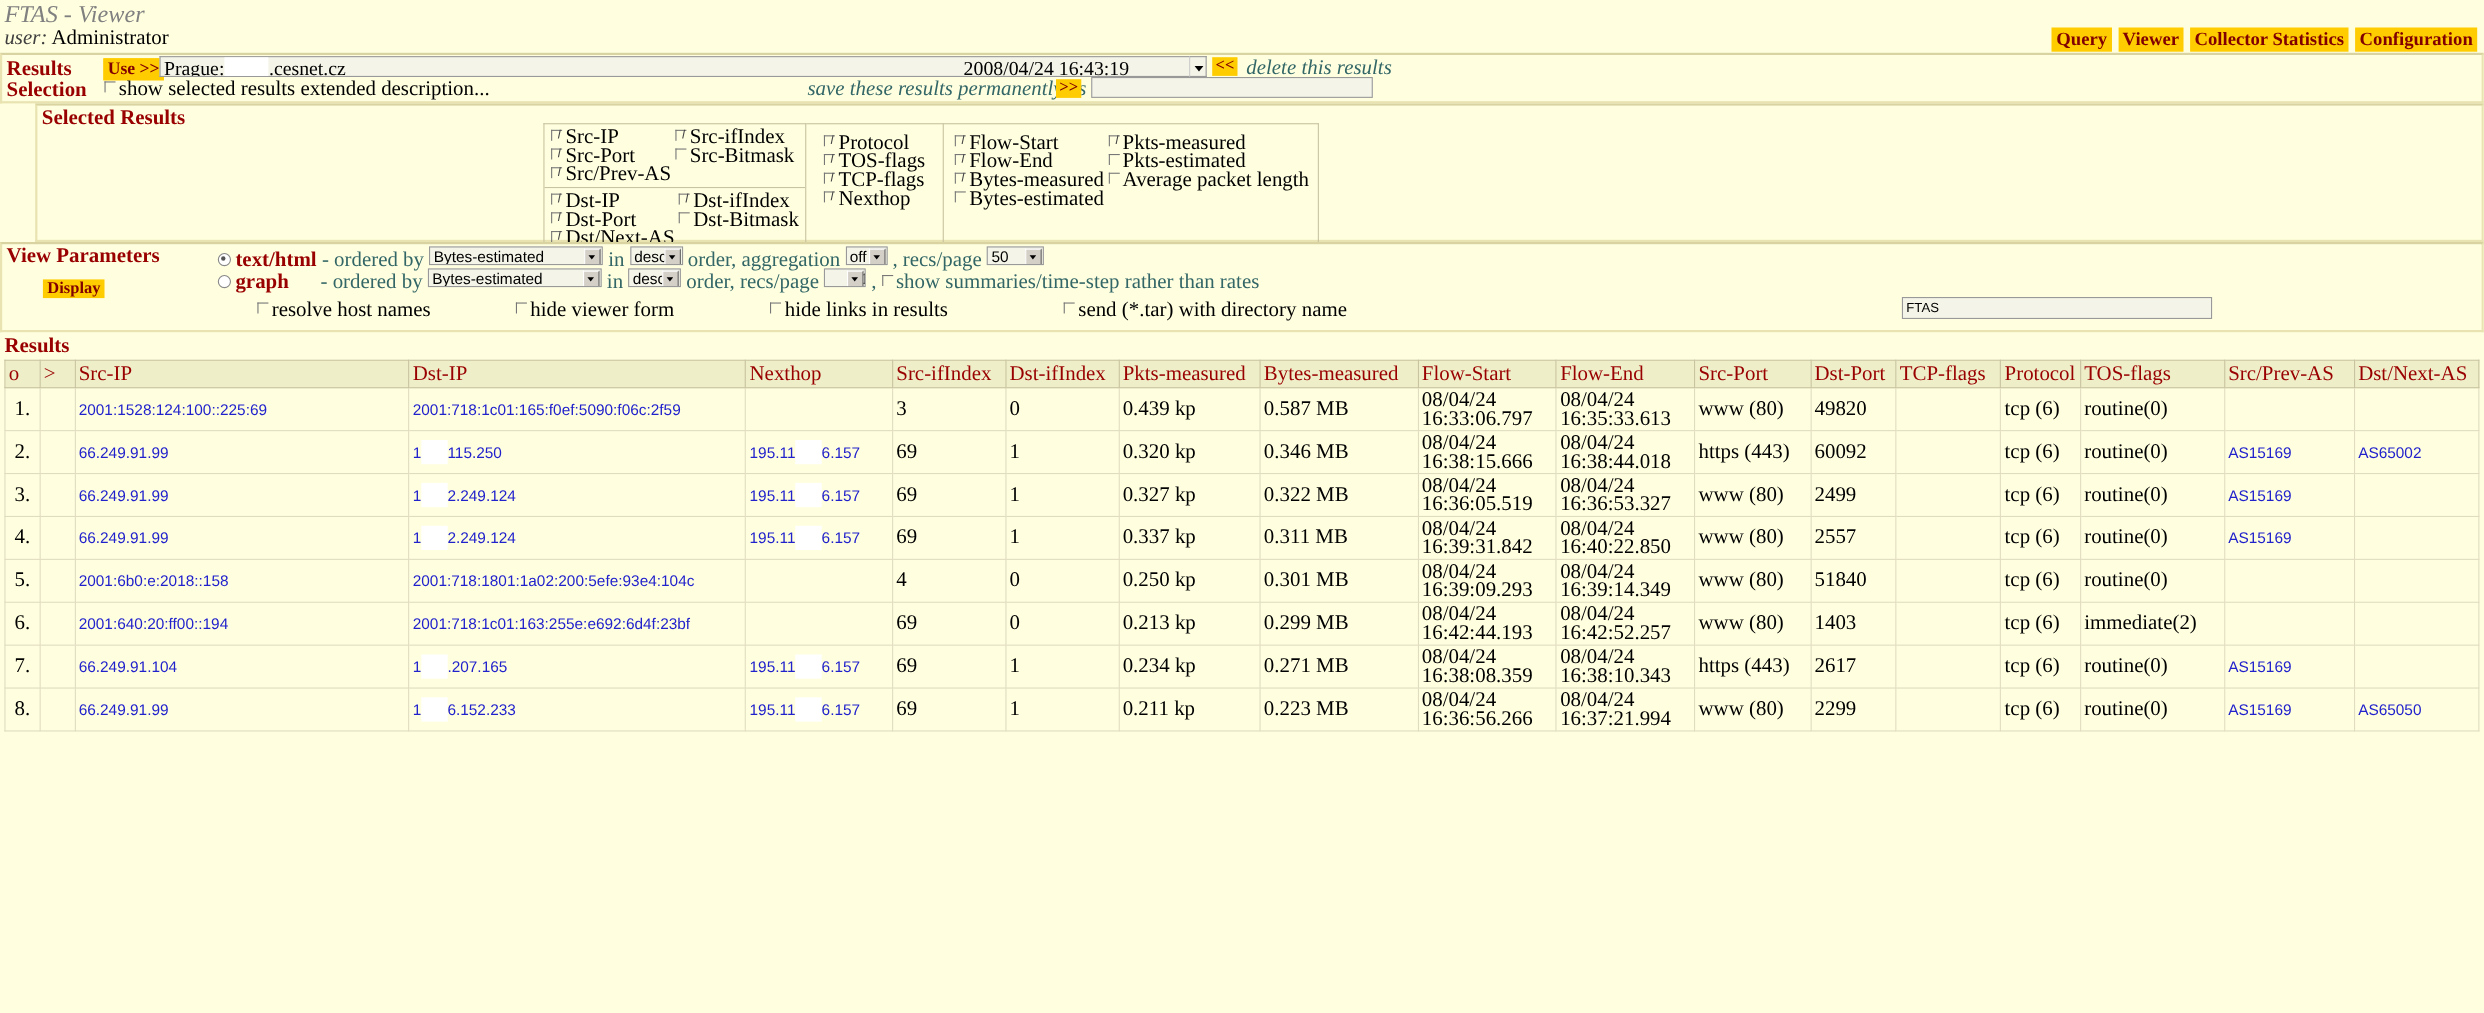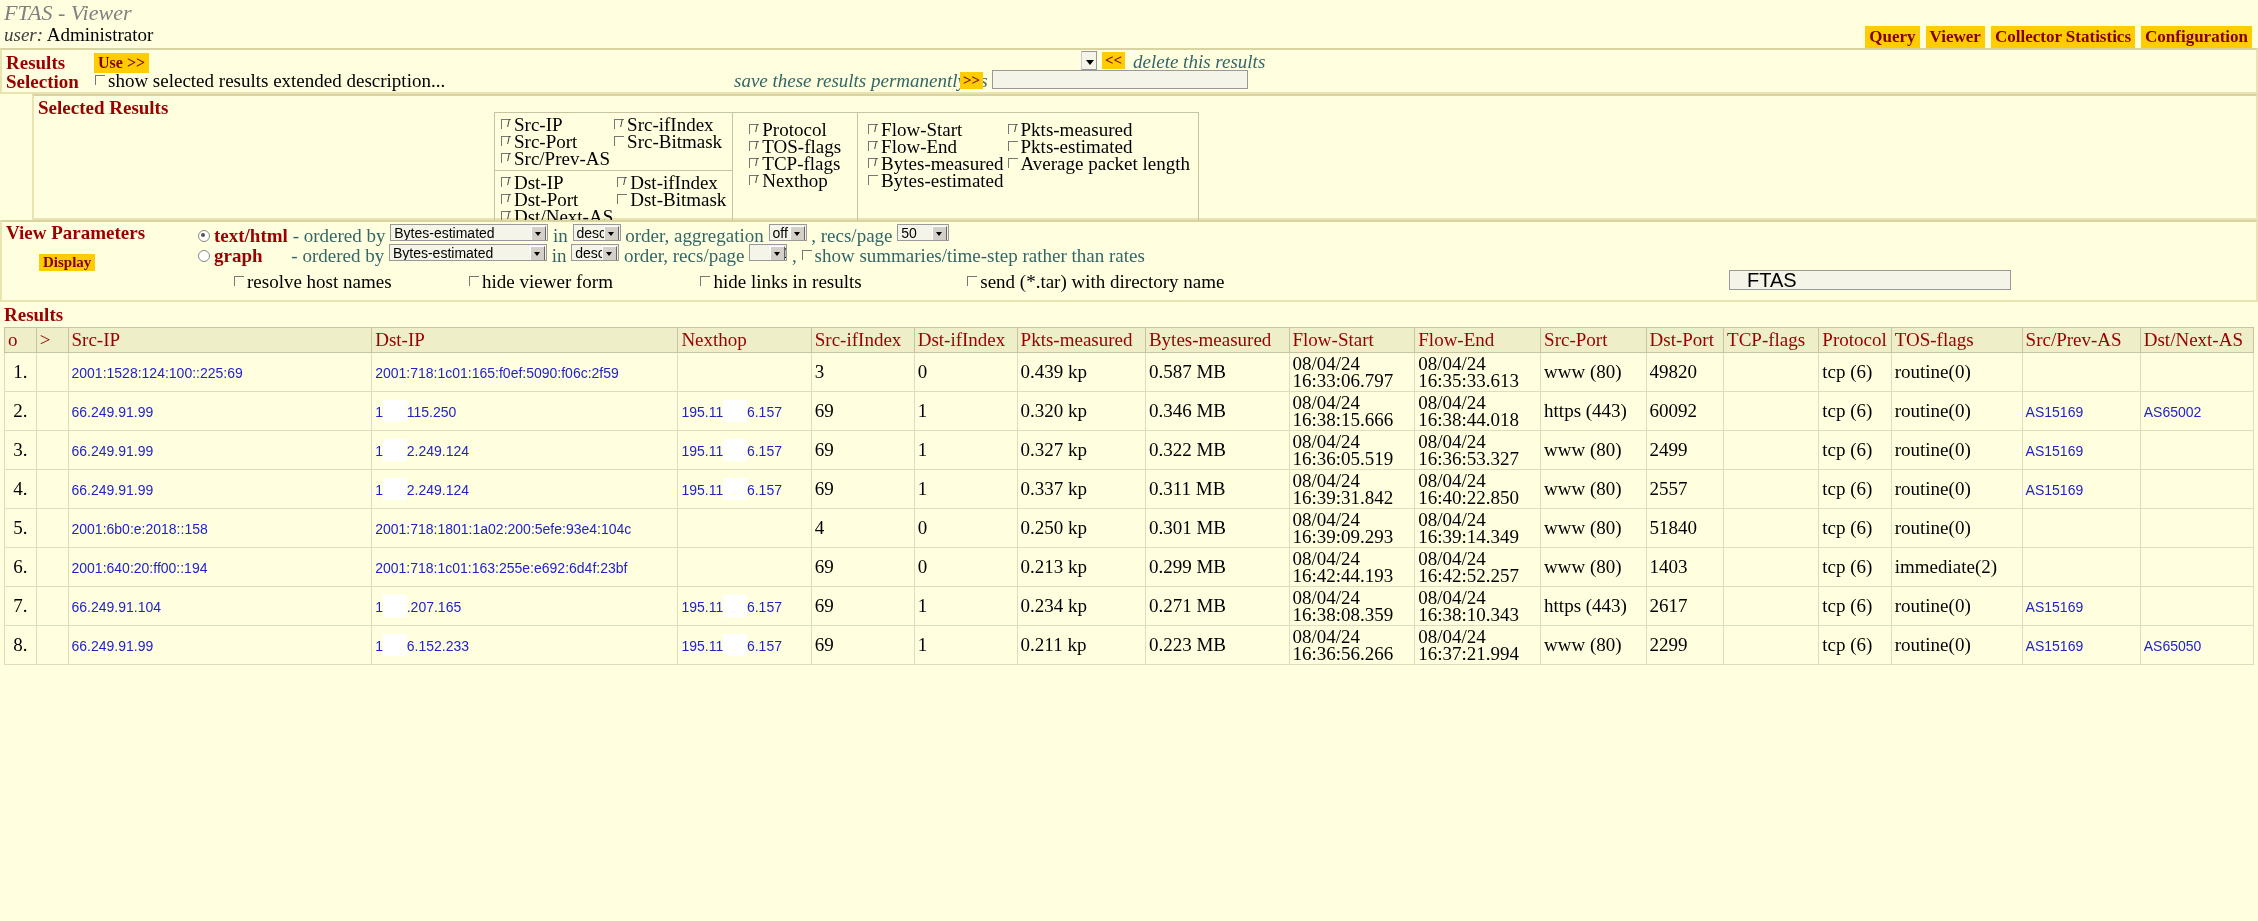--- a/index.html
+++ b/index.html
@@ -151,21 +151,21 @@
     border-top:4px solid #000;
   }
   .sel.w-order{width:158px;}
   .sel.w-dir{width:48px;}
   .sel.w-agg{width:38px;}
   .sel.w-rec{width:52px;}
   .sel.w-rec2{width:38px;padding-left:32px;}
   .dirname{
     position:absolute;left:1727px;top:48px;width:282px;height:20px;
     background:#f4f4e8;border:1px solid #999;box-sizing:border-box;
-    font-family:"Liberation Sans",sans-serif;font-size:20px;padding-left:17px;line-height:19px;
+    font-family:"Liberation Sans",sans-serif;font-size:12px;padding-left:3px;line-height:19px;
   }
   .c3{display:inline-block;text-align:center;}
 
   
   .res-title{color:#990000;font-weight:bold;font-size:19px;padding:2px 0 1px 4px;}
   table.results{
     border-collapse:collapse;width:2250px;margin-left:4px;
     border:1px solid #c8c3a0;
     table-layout:fixed;
   }
@@ -215,20 +215,24 @@
     <a href="#">Query</a><a href="#">Viewer</a><a href="#">Collector Statistics</a><a href="#">Configuration</a>
   </div>
 </div>
 
 <div class="panel rs">
   <div class="sect-label rs-lab1">Results</div>
   <div class="sect-label rs-lab2">Selection</div>
 
   <div class="usebtn">Use &gt;&gt;</div>
 
+  <div class="selbox">
+    <span>Prague:</span><span class="redact">&nbsp;&nbsp;&nbsp;&nbsp;&nbsp;&nbsp;&nbsp;&nbsp;&nbsp;</span><span>.cesnet.cz</span>
+    <span class="seldate">2008/04/24 16:43:19</span>
+  </div>
   <div class="selarrow"></div>
 
   <div class="backbtn">&lt;&lt;</div>
   <div class="delres">delete this results</div>
 
   <div class="extdesc">
     <span class="chk"></span><span>show selected results extended description...</span>
   </div>
 
   <div class="savelab">save these results permanently as</div>

